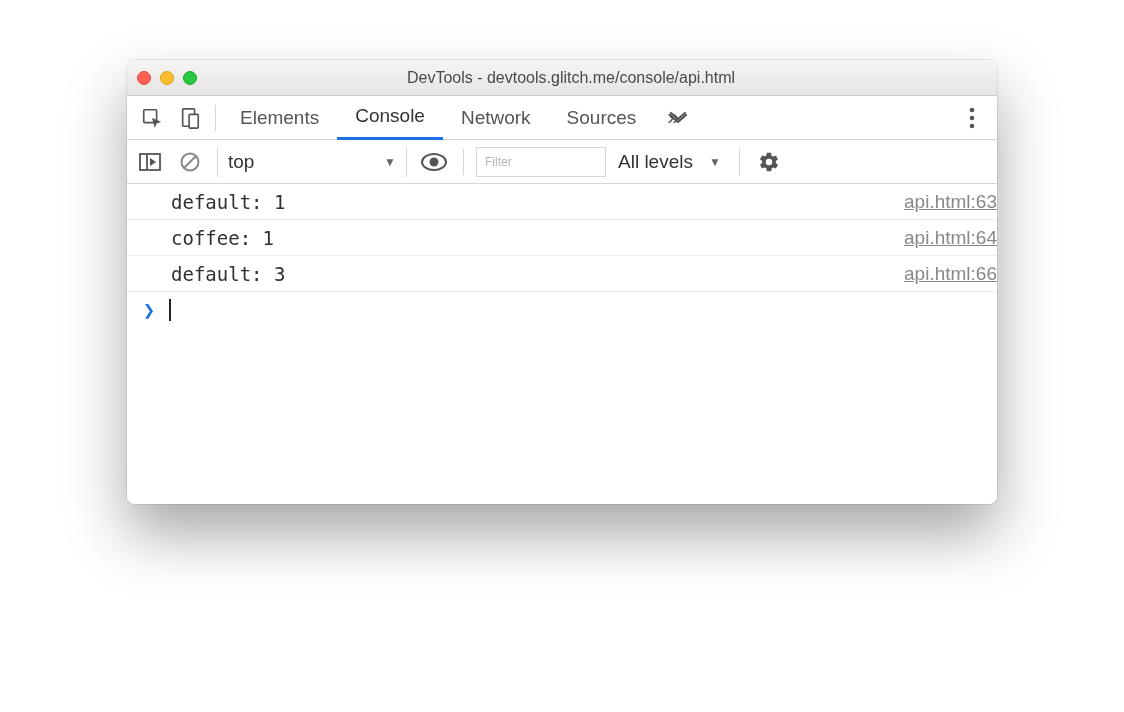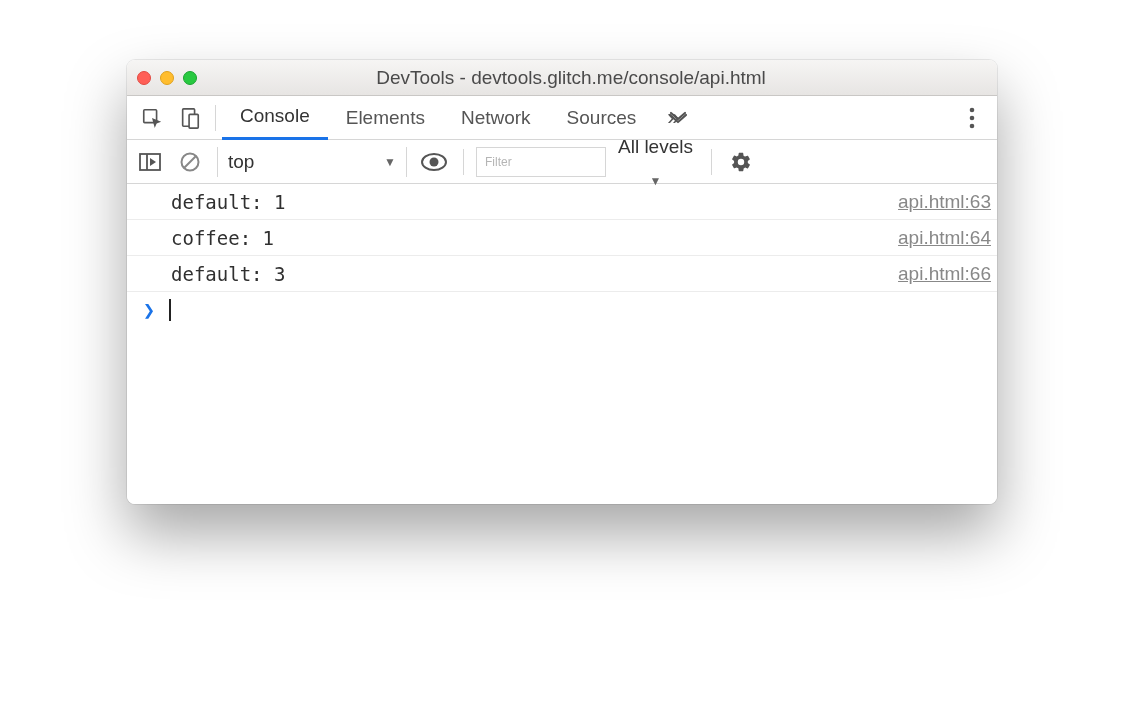--- a/index.html
+++ b/index.html
@@ -24,21 +24,21 @@
     border-bottom: 1px solid #c9c7c5;
     display: flex; align-items: center;
     padding: 0 10px;
     gap: 8px;
   }
   .traffic { display: flex; gap: 9px; margin-right: 10px; }
   .dot { width: 14px; height: 14px; border-radius: 50%; }
   .dot.red { background: #ff5f57; border: 1px solid #e14b42; }
   .dot.yellow { background: #ffbd2e; border: 1px solid #dfa11e; }
   .dot.green { background: #28c940; border: 1px solid #1ba431; }
-  .title { flex: 1; text-align: center; color: #4a4a4a; font-size: 19px; margin-left:-60px;}
+  .title { flex: 1; text-align: center; color: #4a4a4a; font-size: 16px; margin-left:-60px;}
   
   .tabs {
     height: 44px;
     border-bottom: 1px solid #d6d6d6;
     display: flex; align-items: center;
     padding: 0 6px;
     gap: 0;
     color: #555;
     font-size: 19px;
   }
@@ -65,33 +65,33 @@
     height: 30px;
     margin: 0 4px;
     min-width:190px;
     justify-content: space-between;
   }
   .filter {
     border:1px solid #d6d6d6; height:30px; padding:2px 8px;
     font-size:12px; color:#333; width:130px; background:#fff;
   }
   .filter::placeholder{color:#b5b5b5;}
-  .levels { display:flex; align-items:center; gap:16px; font-size:19px; color:#333; padding:0 6px;flex-direction:column;}
+  .levels { display:flex; align-items:center; gap:16px; font-size:19px; color:#333; padding:0 6px;}
   
   .console {
     font-family: Menlo, Consolas, monospace;
     font-size: 19px;
     color:#303030;
     min-height: 320px;
     background:#fff;
   }
   .row {
     display:flex; align-items:center;
     border-bottom: 1px solid #ececec;
-    padding: 4px 6px 4px 44px;
+    padding: 4px 0 4px 44px;
     height: 36px;
   }
   .row .msg { flex:1; white-space:pre; }
   .row .src { color:#888; text-decoration: underline; font-family: Liberation Sans, sans-serif;}
   .prompt-row {
     display:flex; align-items:center;
     padding: 6px 10px 6px 16px;
     height: 36px;
   }
   .prompt-caret { color:#1a73e8; font-weight:bold; font-size:20px; margin-right:14px;}
@@ -122,25 +122,25 @@
         <path d="M12 12 L22 16 L17 18 L15 23 Z" fill="#555" stroke="none"></path>
       </svg>
     </div>
     <div class="ticon">
       <svg width="22" height="22" viewBox="0 0 24 24" fill="none" stroke="#555" stroke-width="1.8">
         <rect x="4" y="2" width="13" height="19" rx="1"></rect>
         <rect x="11" y="8" width="10" height="15" rx="1" fill="#fff"></rect>
       </svg>
     </div>
     <div class="sep"></div>
+    <div class="tab">
+        <span>Elements</span>
+      </div>
     <div class="tab active">
         <span>Console</span>
-      </div>
-    <div class="tab">
-        <span>Elements</span>
       </div>
     <div class="tab">
         <span>Network</span>
       </div>
     <div class="tab">
         <span>Sources</span>
       </div>
     <div class="ticon">
       <svg width="22" height="14" viewBox="0 0 22 14" stroke="#555" stroke-width="2.2" fill="none" stroke-linecap="round" stroke-linejoin="round">
         <polyline points="3,4 11,11 19,4"></polyline>

